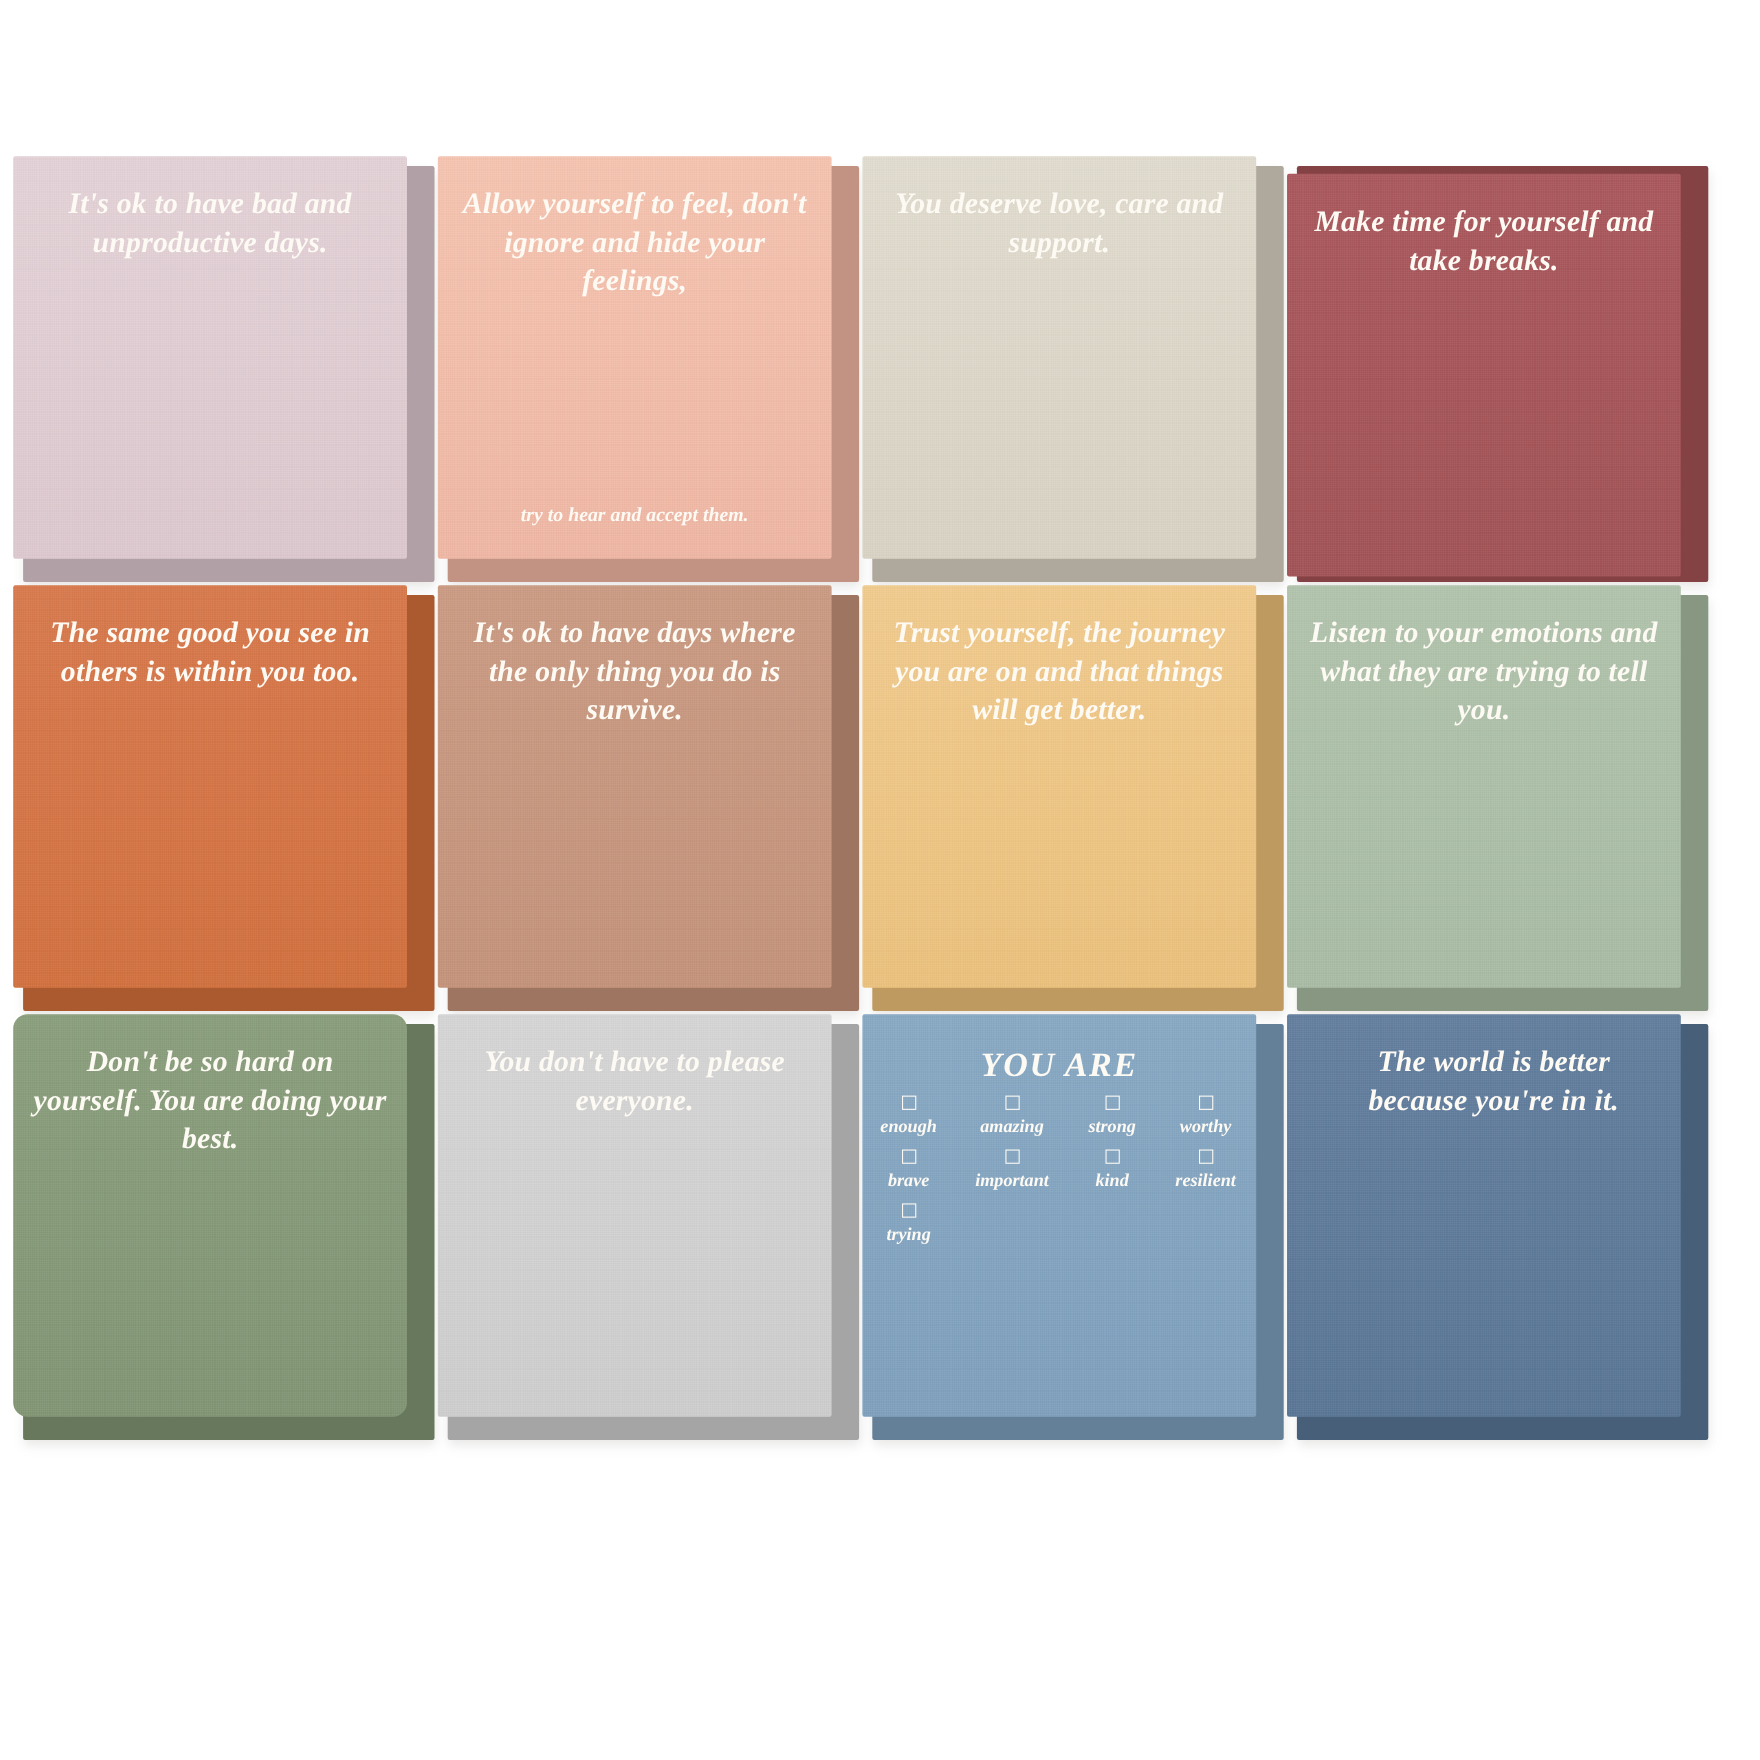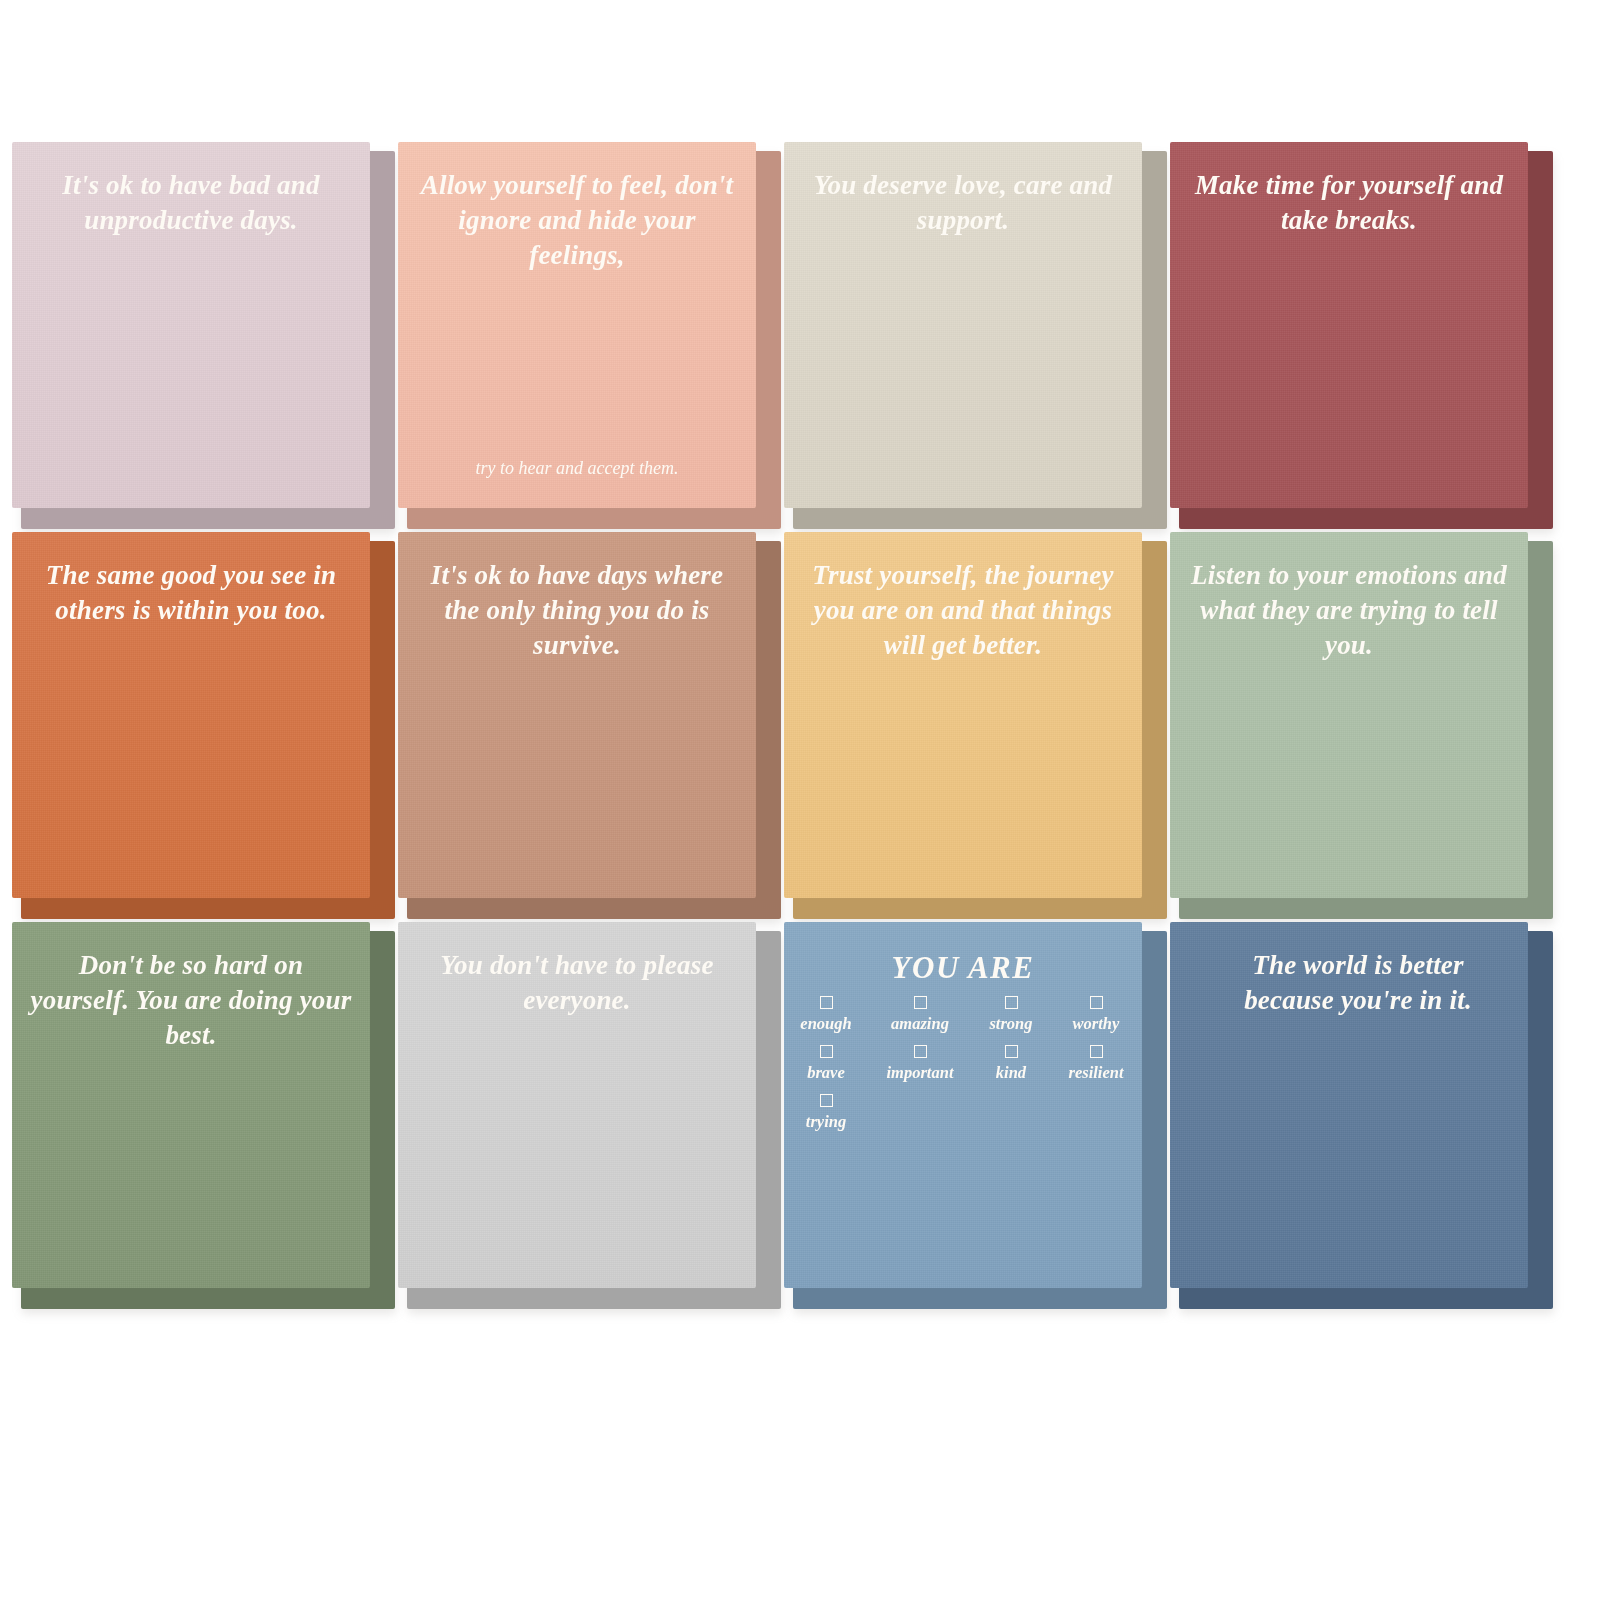--- a/index.html
+++ b/index.html
@@ -109,21 +109,21 @@
     width: 100%;
     margin: 0;
   }
 
   .pad-subquote {
     position: relative;
     z-index: 3;
     margin-top: auto;
     color: #fdfaf4;
     font-style: italic;
-    font-weight: 400;
+    font-weight: 700;
     font-size: 18px;
     line-height: 1.3;
     text-align: center;
     width: 100%;
     padding-bottom: 6px;
   }
 
   
   .youare-title {
     position: relative;
@@ -197,21 +197,21 @@
       <div class="pad-edge" style="background: rgb(217, 211, 196);"></div>
       <div class="pad" style="background: linear-gradient(175deg, rgb(226, 221, 208) 0%, rgb(217, 211, 196) 100%);">
         <p class="pad-quote">You deserve love, care and support.</p>
 
       </div>
     </div>
 
     <div class="pad-wrap" id="pad-make-time-for-yourself">
       <div class="pad-shadow"></div>
       <div class="pad-edge" style="background: rgb(162, 83, 87);"></div>
-      <div class="pad" style="background: linear-gradient(175deg, rgb(171, 90, 94) 0%, rgb(162, 83, 87) 100%);">
+      <div class="pad" style="background: linear-gradient(175deg, rgb(171, 90, 94) 0%, rgb(162, 83, 87) 100%); margin-top: 16px;">
         <p class="pad-quote">Make time for yourself and take breaks.</p>
 
       </div>
     </div>
 
     <div class="pad-wrap" id="pad-same-good-you-see">
       <div class="pad-shadow"></div>
       <div class="pad-edge" style="background: rgb(210, 113, 63);"></div>
       <div class="pad" style="background: linear-gradient(175deg, rgb(217, 122, 78) 0%, rgb(210, 113, 63) 100%);">
         <p class="pad-quote">The same good you see in others is within you too.</p>
@@ -242,21 +242,21 @@
       <div class="pad-edge" style="background: rgb(169, 188, 164);"></div>
       <div class="pad" style="background: linear-gradient(175deg, rgb(179, 197, 174) 0%, rgb(169, 188, 164) 100%);">
         <p class="pad-quote">Listen to your emotions and what they are trying to tell you.</p>
 
       </div>
     </div>
 
     <div class="pad-wrap" id="pad-dont-be-so-hard">
       <div class="pad-shadow"></div>
       <div class="pad-edge" style="background: rgb(130, 150, 117);"></div>
-      <div class="pad" style="background: linear-gradient(175deg, rgb(139, 160, 126) 0%, rgb(130, 150, 117) 100%);">
+      <div class="pad" style="background: linear-gradient(175deg, rgb(139, 160, 126) 0%, rgb(130, 150, 117) 100%); border-radius: 13px;">
         <p class="pad-quote">Don't be so hard on yourself. You are doing your best.</p>
 
       </div>
     </div>
 
     <div class="pad-wrap" id="pad-please-everyone">
       <div class="pad-shadow"></div>
       <div class="pad-edge" style="background: rgb(206, 206, 206);"></div>
       <div class="pad" style="background: linear-gradient(175deg, rgb(214, 214, 214) 0%, rgb(206, 206, 206) 100%);">
         <p class="pad-quote">You don't have to please everyone.</p>

